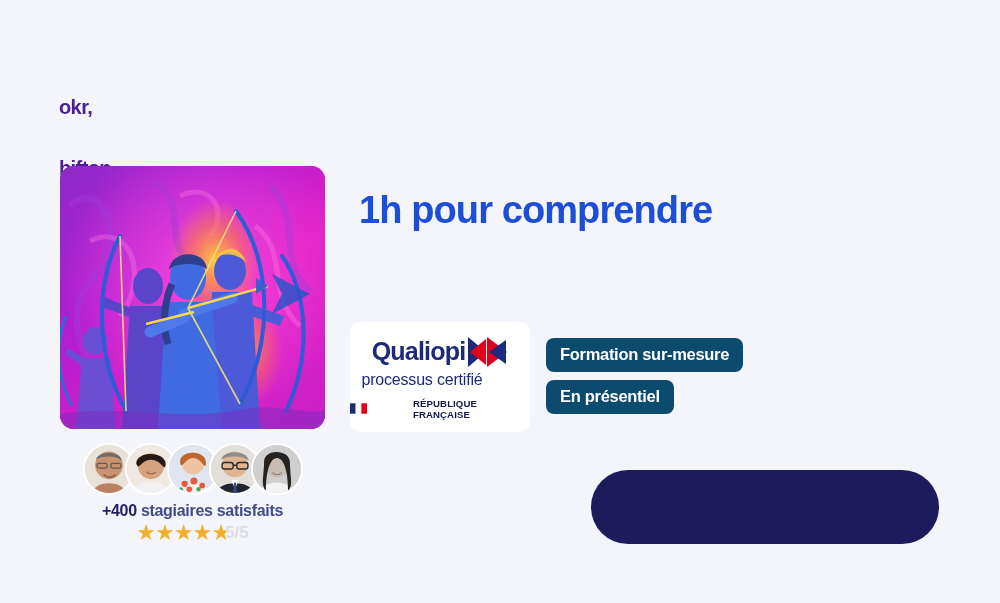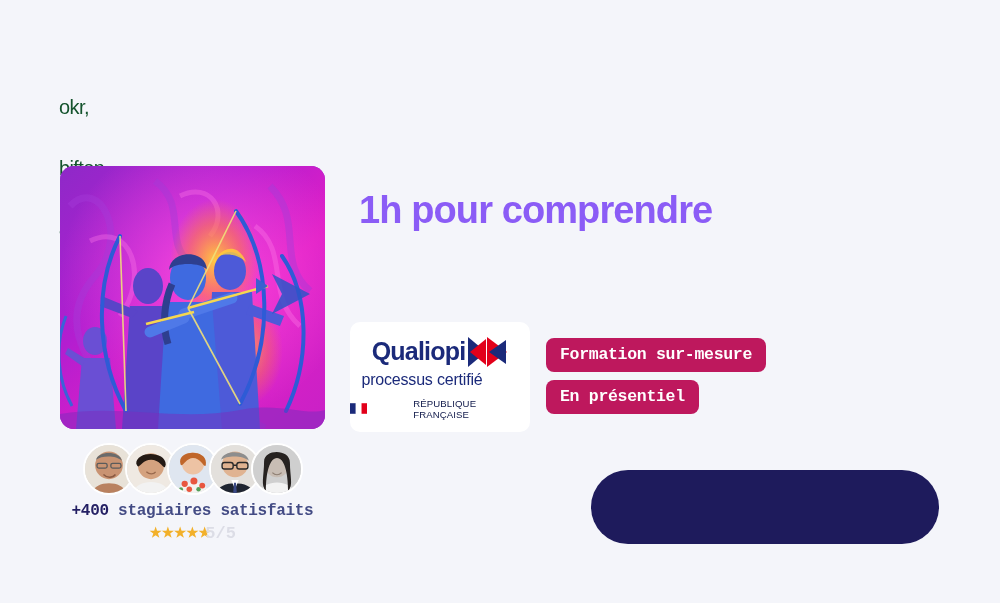--- a/index.html
+++ b/index.html
@@ -8,22 +8,22 @@
     background:#f4f5fa;
     font-family:"Liberation Sans", sans-serif;
     position:relative;
     overflow:hidden;
     -webkit-font-smoothing:antialiased;
   }
 
   
   .logo{
     position:absolute; left:59px; top:56px;
-    color:#14532d;
-    font-weight:normal;
+    color:#4c1d95;
+    font-weight:bold;
     font-size:20px;
     line-height:1.02;
     letter-spacing:-0.6px;
     white-space:pre;
   }
   .logo span{ display:block; }
 
   
   .hero{
     position:absolute; left:60px; top:166px;
@@ -31,21 +31,21 @@
     border-radius:14px;
     overflow:hidden;
     background:#8b2fc9;
   }
   .hero svg{ display:block; width:100%; height:100%; }
 
   
   .headline{
     position:absolute; left:359px; top:186px;
     width:560px;
-    color:#8b5cf6;
+    color:#1d4ed8;
     font-size:38px;
     font-weight:bold;
     line-height:1.28;
     letter-spacing:-0.9px;
   }
   .headline .l{ display:block; white-space:pre; }
 
   
   .qualiopi{
     position:absolute; left:350px; top:322px;
@@ -64,40 +64,39 @@
   .q-arrows{ display:block; }
   .q-sub{
     color:#1b2a7a; font-size:16px; letter-spacing:-0.2px;
     margin-top:1px; margin-right:36px;
   }
   .q-rf{
     display:flex; align-items:center; gap:4px; margin-top:8px;
   }
   .q-flag{ display:block; }
   .q-rf-text{
-    color:#10194a; font-size:9.6px; font-weight:normal; letter-spacing:0.1px;padding-left:42px;
+    color:#10194a; font-size:9.6px; font-weight:bold; letter-spacing:0.1px;padding-left:42px;
   }
 
   
   .tags{ position:absolute; left:546px; top:338px; }
   .tag{
     display:inline-block;
-    background:#be185d;
+    background:#0c4a6e;
     color:#ffffff;
     font-weight:bold;
     font-size:16.5px;
     letter-spacing:-0.3px;
     padding:7px 14px 8px 14px;
     border-radius:8px;
-    font-family:Liberation Mono, monospace;
   }
   .tag-row{ margin-bottom:8px; }
 
   
-  .proof{ position:absolute; left:59px; top:443px; width:267px; text-align:center;font-family:Liberation Mono, monospace; }
+  .proof{ position:absolute; left:59px; top:443px; width:267px; text-align:center; }
   .avatars{ display:flex; justify-content:center; align-items:center; height:52px; }
   .avatar{
     width:52px; height:52px; border-radius:50%;
     border:2px solid #ffffff;
     overflow:hidden; margin-left:-10px;
     background:#ddd; flex:0 0 auto;
   }
   .avatar:first-child{ margin-left:0; }
   .avatar svg{ display:block; width:100%; height:100%; }
 

